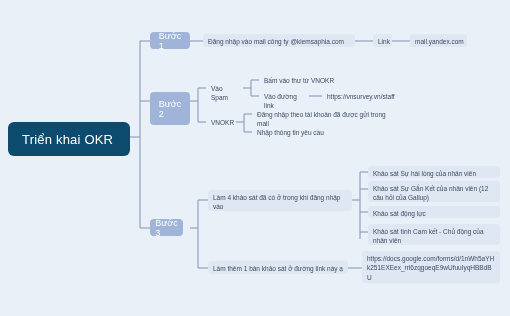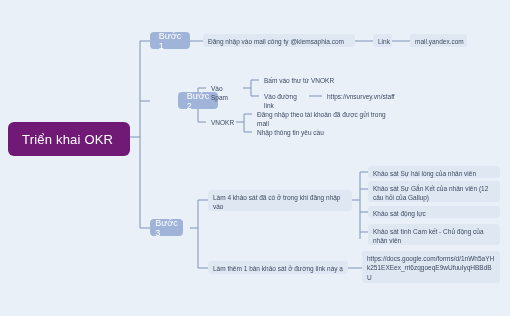--- a/index.html
+++ b/index.html
@@ -37,21 +37,21 @@
 
   
   .node {
     position: absolute;
     box-sizing: border-box;
     display: flex;
     align-items: center;
   }
 
   .node-root {
-    background: #701a75;
+    background: #0c4a6e;
     color: #ffffff;
     border-radius: 6px;
     font-size: 13px;
     letter-spacing: .2px;
     padding: 17px 14px;
     justify-content: flex-start;
   }
 
   .node-step {
     background: #9fb4d8;
@@ -150,21 +150,21 @@
   </div>
 
   <div class="node node-leaf" style="left:373px; top:34px; width:19px; height:13px;">
     <span>Link</span>
   </div>
 
   <div class="node node-leaf" style="left:410px; top:34px; width:57px; height:13px;">
     <span>mail.yandex.com</span>
   </div>
 
-  <div class="node node-step" style="left:150px; top:92px; width:40px; height:17px;margin-left:28px;">
+  <div class="node node-step" style="left:150px; top:92px; width:40px; height:33px;">
     <span>Bước 2</span>
   </div>
 
   <div class="node node-plain" style="left:206px; top:81px; width:37px; height:13px;">
     <span>Vào Spam</span>
   </div>
 
   <div class="node node-plain" style="left:259px; top:73px; width:86px; height:13px;">
     <span>Bấm vào thư từ VNOKR</span>
   </div>

